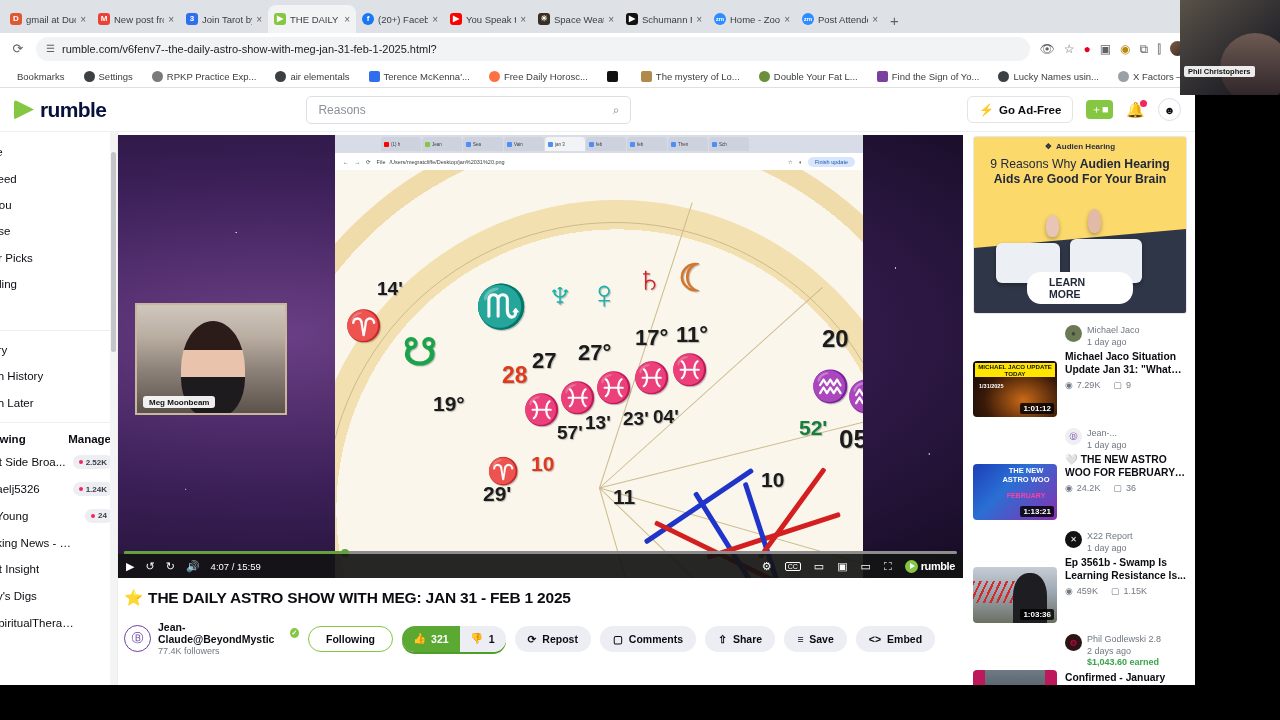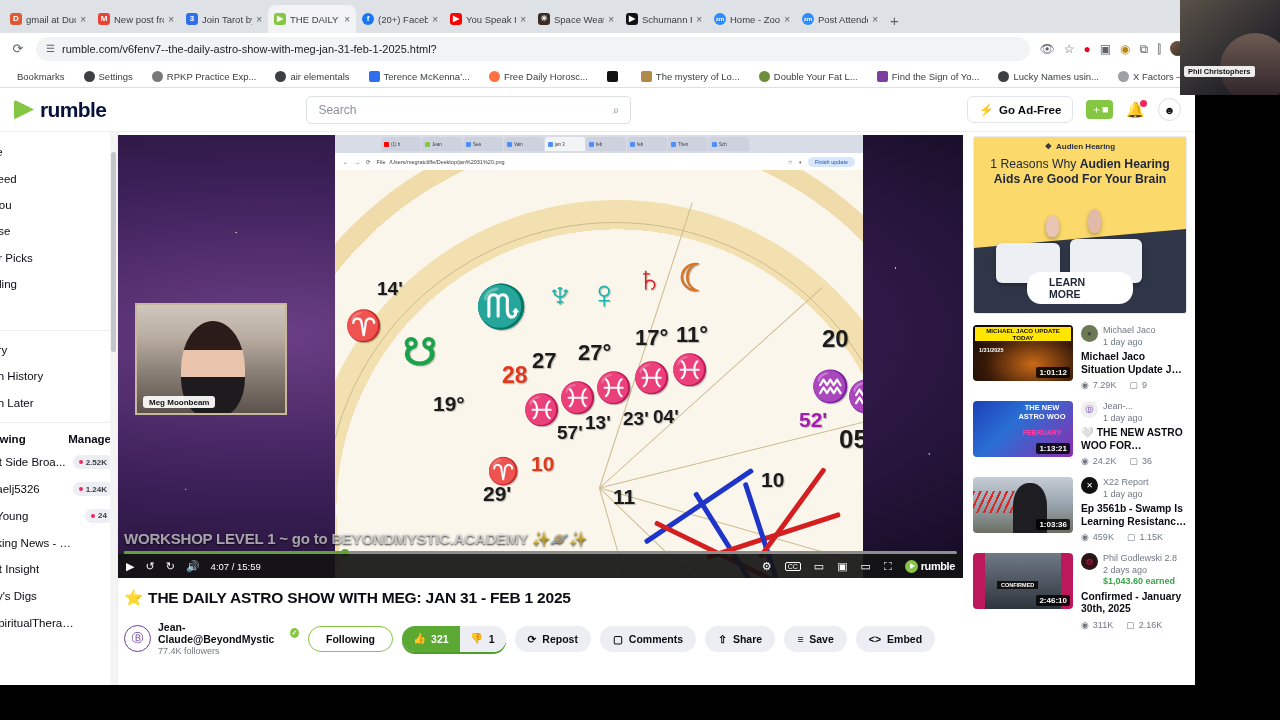--- a/index.html
+++ b/index.html
@@ -268,21 +268,21 @@
   .ad .adhead{height:19px;display:flex;align-items:center;justify-content:center;gap:4px;font-size:8px;font-weight:700;color:#2c3142;}
   .ad .adtitle{padding:1px 9px 0 9px;font-size:12.2px;line-height:15px;color:#22283a;text-align:center;}
   .ad .adtitle b{font-weight:700;}
   .ad .wave{position:absolute;left:0;right:0;top:92px;height:86px;background:#2f3647;
             clip-path:polygon(0 22%,100% 0,100% 100%,0 100%);}
   .ad .prod{position:absolute;left:22px;top:100px;width:170px;height:52px;}
   .ad .case{position:absolute;background:#eceff4;border-radius:6px;box-shadow:0 2px 4px rgba(0,0,0,.3);}
   .ad .cta{position:absolute;left:50%;transform:translateX(-50%);bottom:9px;background:#fff;
            border-radius:14px;padding:4px 22px;font-size:10.5px;font-weight:700;color:#22283a;}
   .vid { display:flex; gap:8px; margin-top:11px; }
-  .thumb{width:100px;height:56px;border-radius:4px;position:relative;overflow:hidden;flex:0 0 auto;background:#111;}
+  .thumb{width:84px;height:56px;border-radius:4px;position:relative;overflow:hidden;flex:0 0 auto;background:#111;margin-top:36px;}
   .dur{position:absolute;right:3px;bottom:3px;background:rgba(0,0,0,.82);color:#fff;
        font-size:8px;font-weight:700;padding:1px 3px;border-radius:2px;}
   .vinfo{flex:1 1 auto;min-width:0;}
   .vrow1{display:flex;gap:5px;align-items:flex-start;}
   .vav{width:17px;height:17px;border-radius:50%;flex:0 0 auto;background:#c8ccd4;overflow:hidden;
        display:flex;align-items:center;justify-content:center;font-size:8px;color:#444;}
   .vch{font-size:9px;color:#707883;line-height:11.5px;}
   .vch .earn{color:#3aa34b;font-weight:700;}
   .vtitle2{font-size:10.3px;font-weight:700;color:#0b0c12;line-height:12.5px;margin-top:3px;
            overflow:hidden;display:-webkit-box;-webkit-line-clamp:2;-webkit-box-orient:vertical;}
@@ -450,21 +450,21 @@
 
     <div class="page">
 
       <div class="rheader">
         <div class="logo">
           <span class="play"></span>
           <span class="word">rumble</span>
         </div>
         <div class="searchwrap">
           <div class="searchbox">
-            <span>Search</span>
+            <span>Reasons</span>
             <span>⌕</span>
           </div>
         </div>
         <div class="hdr-right">
           <div class="adfree">
             <span class="bolt">⚡</span>
             <span>Go Ad-Free</span>
           </div>
           <div class="camplus">＋■</div>
           <div class="bell">🔔<span class="dot"></span></div>
@@ -648,42 +648,41 @@
                   <span class="g" style="left:288px;top:238px;font-size:19px;color:#1b1b1b">23'</span>
                   <span class="g" style="left:318px;top:236px;font-size:19px;color:#1b1b1b">04'</span>
                   <span class="g" style="left:196px;top:282px;font-size:21px;color:#e03a1e">10</span>
                   <span class="g" style="left:152px;top:286px;font-size:26px;color:#e03a1e">♈</span>
                   <span class="g" style="left:148px;top:312px;font-size:21px;color:#1b1b1b">29'</span>
                   <span class="g" style="left:278px;top:315px;font-size:21px;color:#1b1b1b">11</span>
                   <span class="g" style="left:10px;top:138px;font-size:30px;color:#e03a1e">♈</span>
                   <span class="g" style="left:487px;top:155px;font-size:24px;color:#1b1b1b">20</span>
                   <span class="g" style="left:476px;top:198px;font-size:31px;color:#18b4ac">♒</span>
                   <span class="g" style="left:512px;top:208px;font-size:31px;color:#18b4ac">♒</span>
-                  <span class="g" style="left:464px;top:238px;font-size:21px;color:#a21caf">52'</span>
+                  <span class="g" style="left:464px;top:246px;font-size:21px;color:#15803d">52'</span>
                   <span class="g" style="left:504px;top:254px;font-size:26px;color:#1b1b1b">05</span>
                   <span class="g" style="left:426px;top:298px;font-size:21px;color:#1b1b1b">10</span>
                 </div>
                 <div class="aspects">
                   <div class="asp" style="left:10px;top:80px;width:130px;background:#1f35c9;transform:rotate(-34deg)"></div>
                   <div class="asp" style="left:20px;top:60px;width:150px;background:#d31f1f;transform:rotate(26deg)"></div>
                   <div class="asp" style="left:60px;top:30px;width:120px;background:#1f35c9;transform:rotate(58deg)"></div>
                   <div class="asp" style="left:72px;top:95px;width:140px;background:#d31f1f;transform:rotate(-18deg)"></div>
                   <div class="asp" style="left:110px;top:20px;width:120px;background:#1f35c9;transform:rotate(72deg)"></div>
                   <div class="asp" style="left:125px;top:95px;width:110px;background:#d31f1f;transform:rotate(-54deg)"></div>
                 </div>
               </div>
             </div>
 
             <div class="cam">
               <div class="shelf"></div>
               <div class="person"></div>
               <div class="namechip">Meg Moonbeam</div>
             </div>
 
-            <div class="vtitlebar">WORKSHOP LEVEL 1 ~ go to BEYONDMYSTIC.ACADEMY ✨🪐✨</div>
 
             <div class="progress">
               <div class="fill"></div>
               <div class="knob"></div>
             </div>
 
             <div class="ctrlbar">
               <span>▶</span>
               <span>↺</span>
               <span>↻</span>
@@ -756,21 +755,21 @@
         </div>
 
         <div class="rail">
 
           <div class="ad">
             <div class="adhead">
               <span>❖</span>
               <span>Audien Hearing</span>
             </div>
             <div class="adtitle">
-              <span>1 Reasons Why </span><b>Audien Hearing</b><br>
+              <span>9 Reasons Why </span><b>Audien Hearing</b><br>
               <b>Aids Are Good For Your Brain</b>
             </div>
             <div class="wave"></div>
             <div class="prod">
               <span class="case" style="left:0;top:6px;width:64px;height:40px"></span>
               <span class="case" style="left:74px;top:2px;width:72px;height:44px"></span>
               <span class="case" style="left:50px;top:-22px;width:13px;height:22px;background:#e8c5b5;border-radius:50% 50% 40% 40%"></span>
               <span class="case" style="left:92px;top:-28px;width:13px;height:24px;background:#e3b9a8;border-radius:50% 50% 40% 40%"></span>
             </div>
             <div class="cta">LEARN MORE</div>

